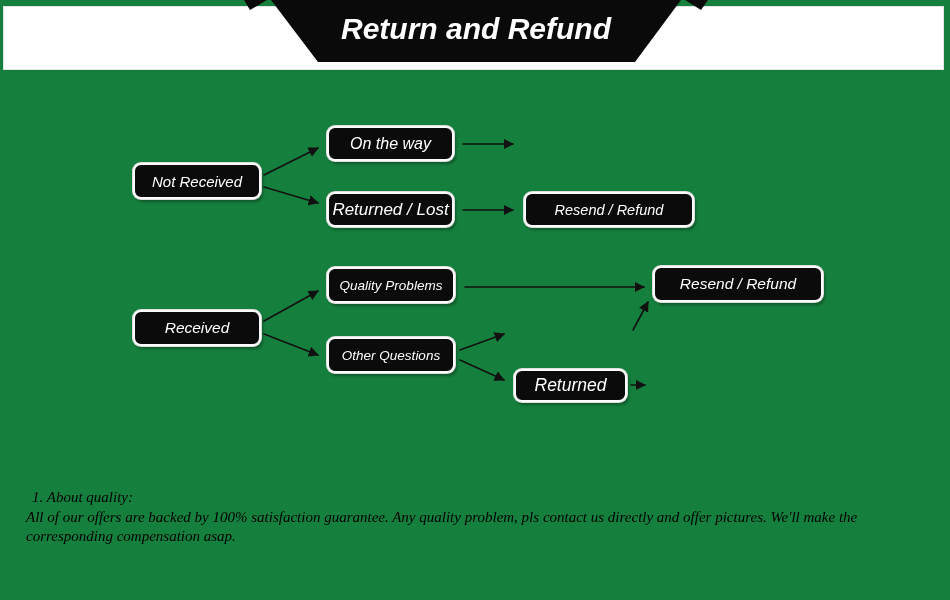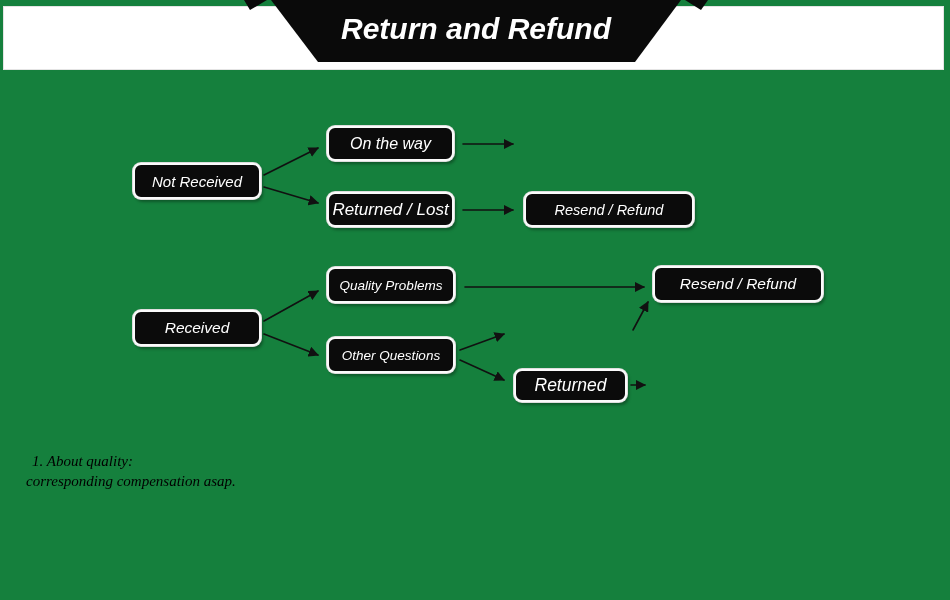--- a/index.html
+++ b/index.html
@@ -59,21 +59,21 @@
     position: absolute;
     left: 26px; top: 452px;
     width: 920px;
     z-index: 2;
     color: var(--note-text, #000000);
     font-family: "Liberation Serif", serif;
     font-size: 15px;
     line-height: 19.5px;
   }
   .note-line { white-space: nowrap; }
-  .note-heading-indent { padding-left: 6px; }
+  .note-heading-indent { padding-left: 6px; margin-top: 36px; }
   .note-item + .note-item { margin-top: 5px; }
 </style>
 </head>
 <body>
 
 <div id="screen">
 
   <div id="header-frame"></div>
   <svg id="banner-svg" width="950" height="66" viewBox="0 0 950 66">
     <polygon points="244,0 267,0 250,10"></polygon>
@@ -107,17 +107,18 @@
   <div class="node" style="left:524px; top:192px; width:170px; height:35px; font-size:14.5px;">Resend / Refund</div>
   <div class="node" style="left:327px; top:267px; width:128px; height:36px; font-size:13.5px;">Quality Problems</div>
   <div class="node" style="left:133px; top:310px; width:128px; height:36px; font-size:15.5px;">Received</div>
   <div class="node" style="left:327px; top:337px; width:128px; height:36px; font-size:13.5px;">Other Questions</div>
   <div class="node" style="left:653px; top:266px; width:170px; height:36px; font-size:15.5px;">Resend / Refund</div>
   <div class="node" style="left:514px; top:369px; width:113px; height:33px; font-size:17.5px;">Returned</div>
 
   <div id="notes">
     <div class="note-item">
       <div class="note-line note-heading-indent">1. About quality:</div>
+      <div class="note-line">All of our offers are backed by 100% satisfaction guarantee. Any quality problem, pls contact us directly and offer pictures. We'll make the</div>
       <div class="note-line">corresponding compensation asap.</div>
     </div>
   </div>
 
 </div>
 
 </body></html>

